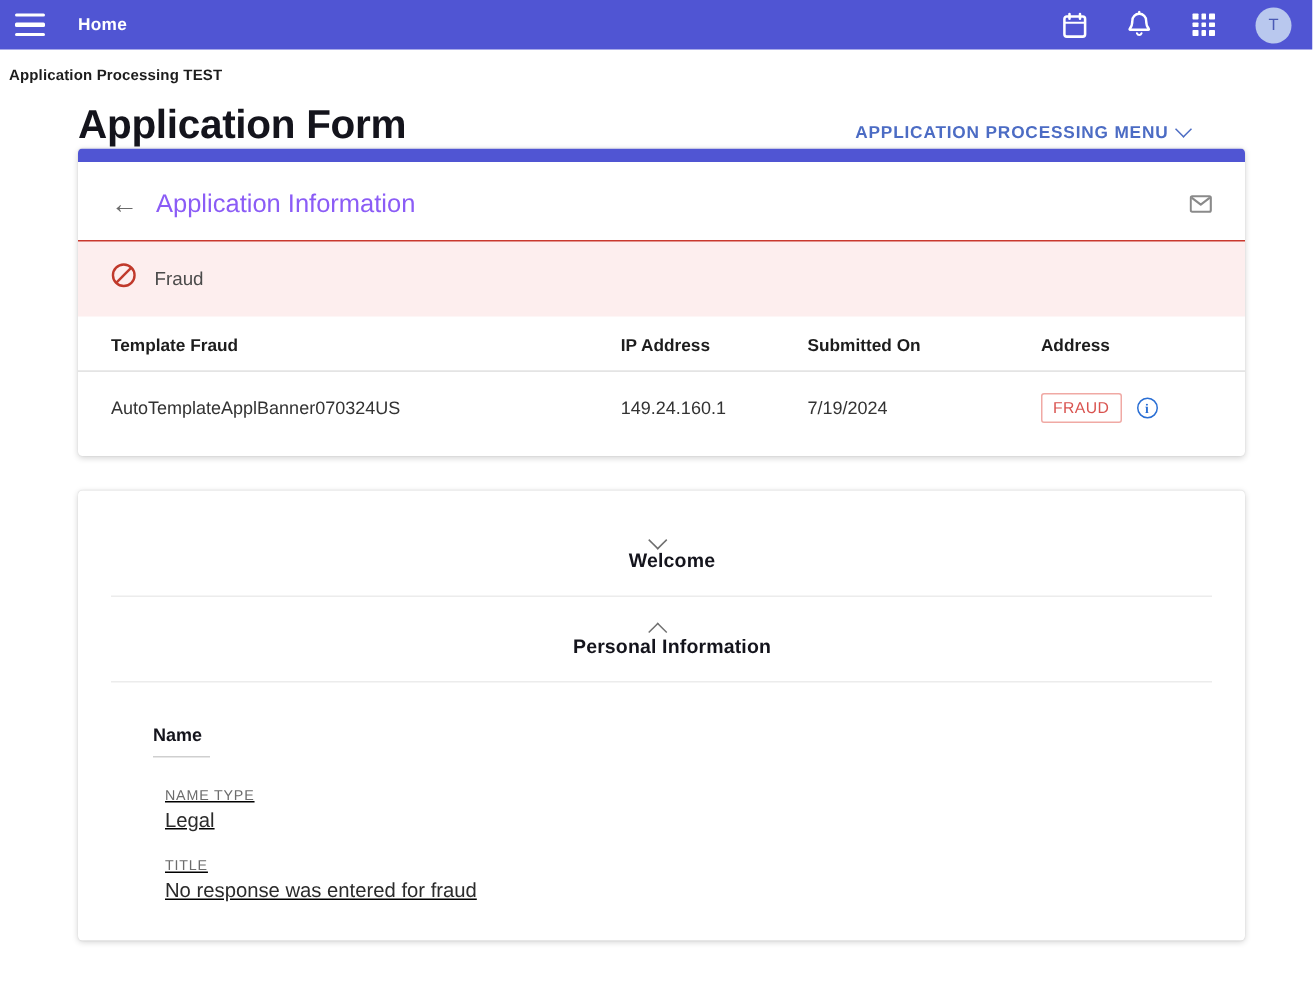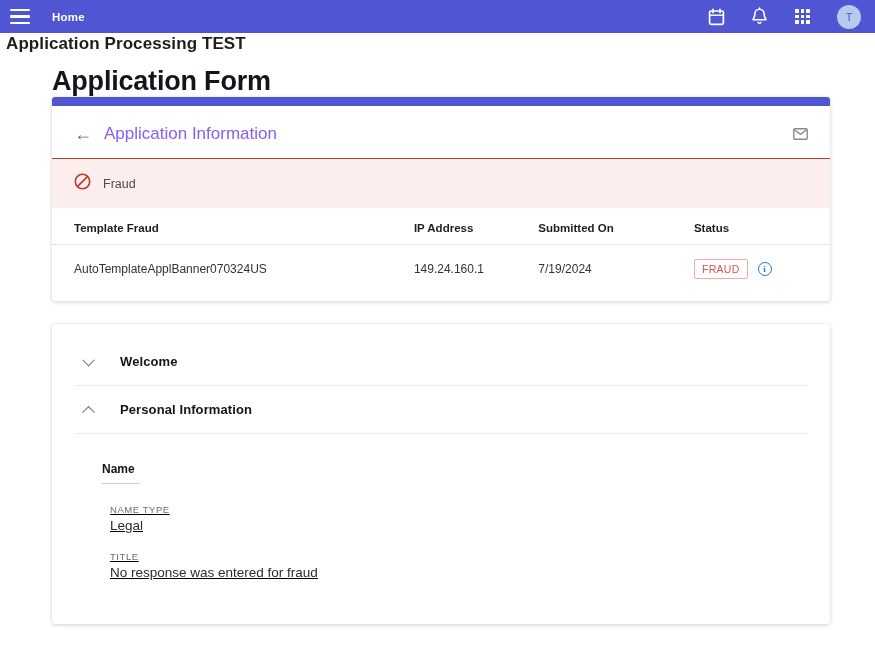--- a/index.html
+++ b/index.html
@@ -60,22 +60,22 @@
     background: #b9c8ee;
     color: #4b5bb5;
     font-size: 11px; font-weight: normal;
     display: flex; align-items: center; justify-content: center;
     cursor: pointer;
     margin-left: 2px;
   }
 
   
   .breadcrumb-row {
-    padding: 1px 0 0 6px;
-    font-size: 17px;
+    padding: 12px 0 0 6px;
+    font-size: 10px;
     font-weight: bold;
     color: #1d1d1d;
     letter-spacing: .1px;
   }
 
   
   .page-head {
     display: flex;
     align-items: baseline;
     padding: 12px 82px 0 52px;
@@ -224,20 +224,21 @@
   .spacer-between { height: 23px; }
   .accordion-card { min-height: 300px; }
   .acc-inner { padding: 14px 22px 0 22px; }
   .acc-item {
     border-bottom: 1px solid #ececec;
   }
   .acc-head {
     display: flex; align-items: center;
     padding: 16px 2px 16px 2px;
     cursor: pointer;
+    flex-direction: column;
   }
   .acc-chev {
     width: 30px;
     color: #6f6f6f;
     font-size: 13px;
     display: flex; align-items: center; justify-content: flex-start;
     padding-left: 8px;
   }
   .chev-shape {
     display: inline-block;
@@ -321,20 +322,24 @@
     </div>
     <div class="avatar">T</div>
   </div>
 </div>
 
 <div class="breadcrumb-row">Application Processing TEST</div>
 
 <div class="page-head">
   <div class="page-title">Application Form</div>
   <div class="page-head-spacer"></div>
+  <div class="menu-link">
+    <span>APPLICATION PROCESSING MENU</span>
+    <span class="chev"></span>
+  </div>
 </div>
 
 <div class="card-wrap">
   <div class="card">
     <div class="card-topstripe"></div>
 
     <div class="info-header">
       <div class="back-arrow">←</div>
       <div class="info-title">Application Information</div>
       <div class="info-header-spacer"></div>
@@ -357,21 +362,21 @@
         <span class="alert-label">Fraud</span>
       </div>
     </div>
 
     <table class="tbl">
       <thead>
         <tr>
           <th class="col-template">Template Fraud</th>
           <th class="col-ip">IP Address</th>
           <th class="col-sub">Submitted On</th>
-          <th class="col-status">Status</th>
+          <th class="col-status">Address</th>
         </tr>
       </thead>
       <tbody>
         <tr>
           <td>AutoTemplateApplBanner070324US</td>
           <td>149.24.160.1</td>
           <td>7/19/2024</td>
           <td>
             <span class="status-cell">
               <span class="badge-fraud">FRAUD</span>

